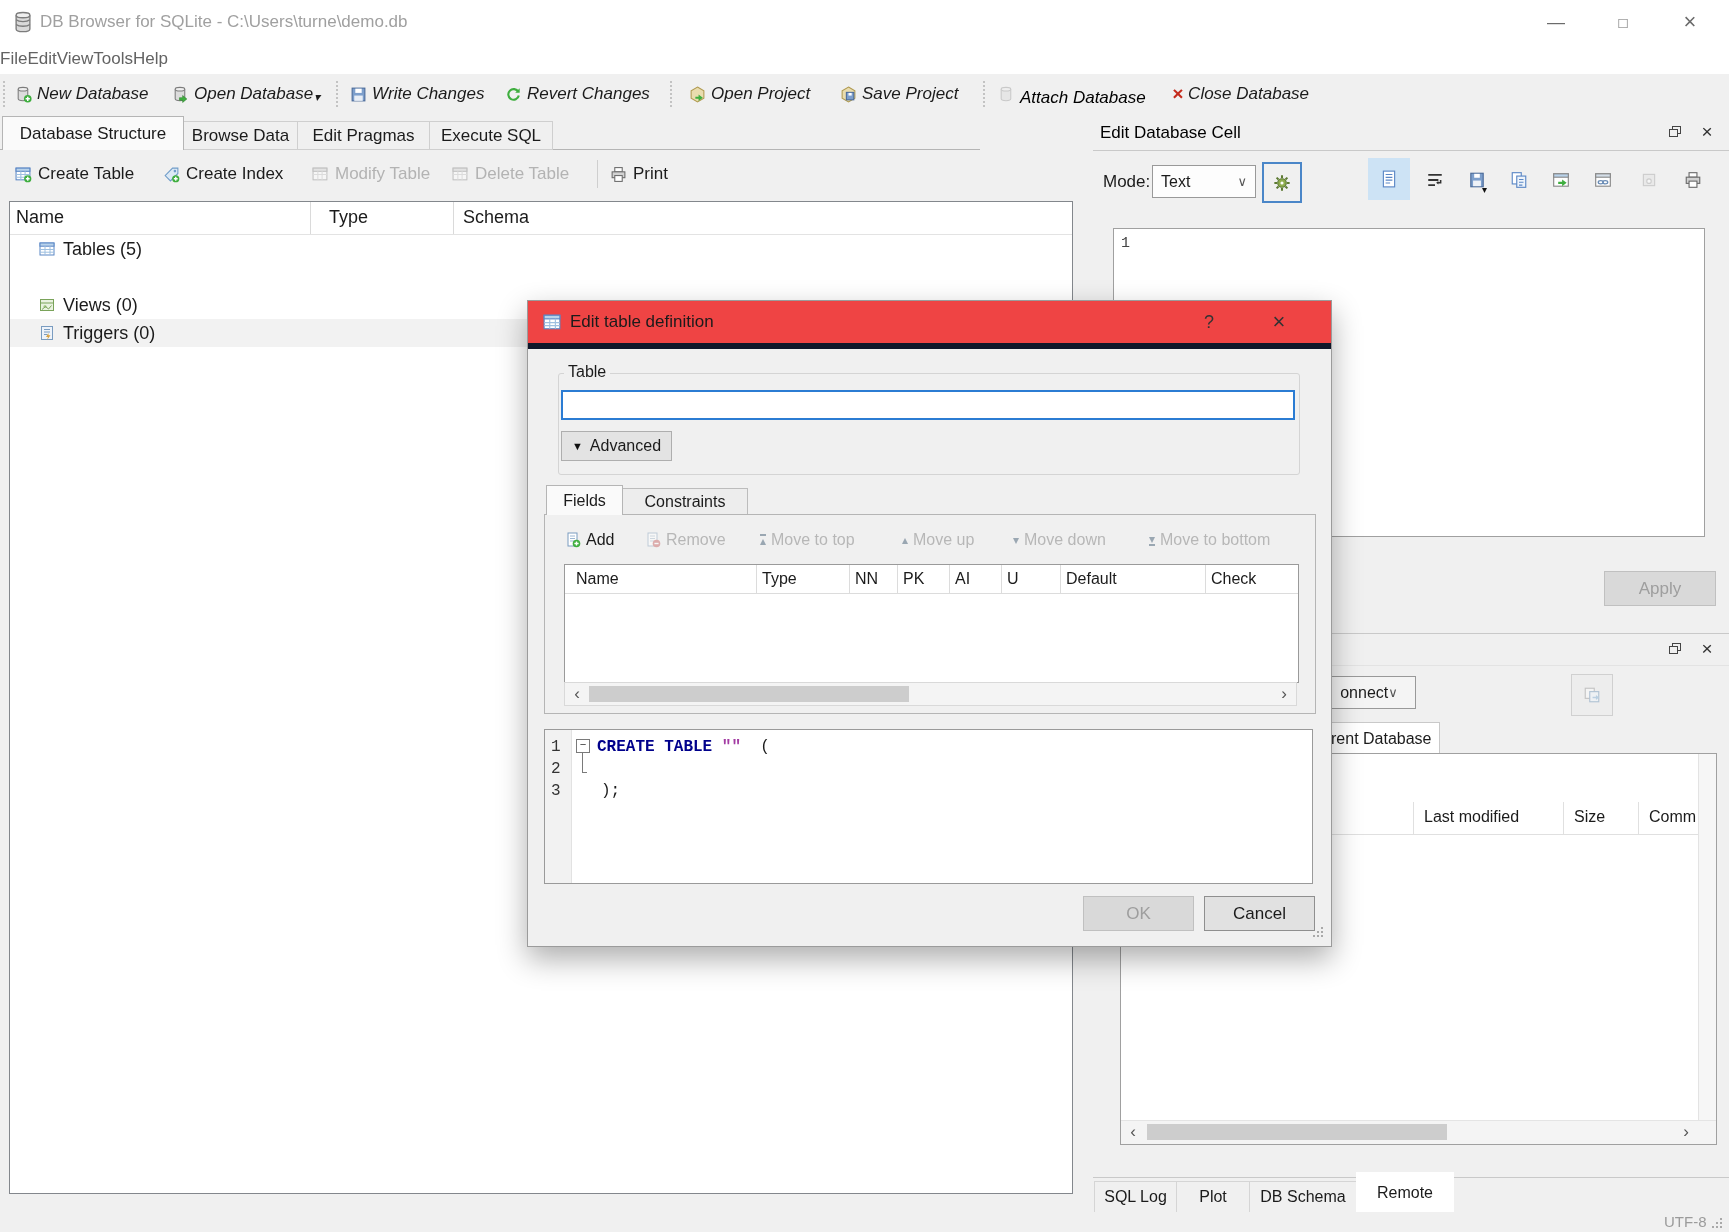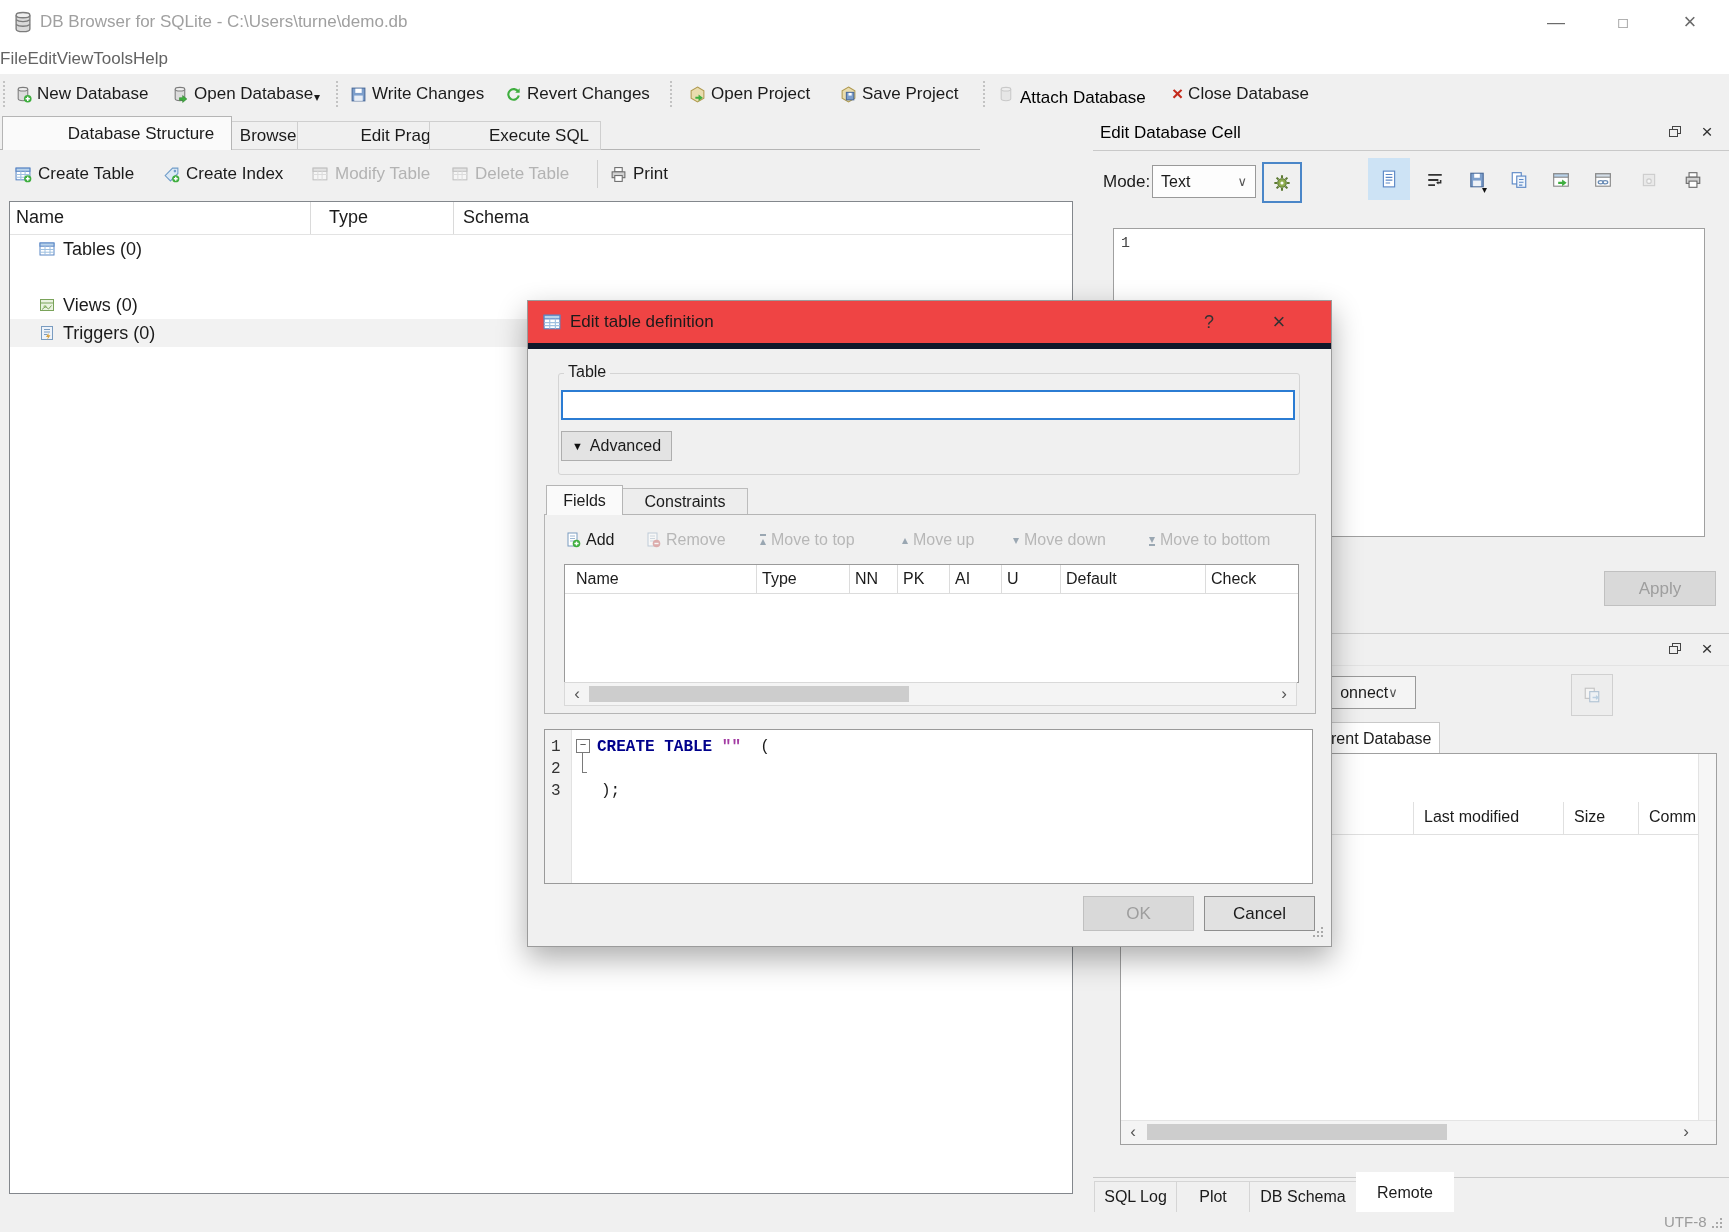--- a/index.html
+++ b/index.html
@@ -7,32 +7,32 @@
        font-family:"Liberation Sans",sans-serif;color:#1b1b1b;}
   .abs{position:absolute;}
   
   .titlebar{left:0;top:0;width:1729px;height:44px;background:#fff;}
   .title-text{left:40px;top:12px;font-size:17px;color:#a0a0a0;}
   .winbtn{top:0;width:50px;height:44px;display:flex;align-items:center;justify-content:center;
           color:#6b6b6b;font-size:18px;}
   .menubar{left:0;top:44px;width:1729px;height:30px;background:#fff;display:flex;align-items:center;}
   .menu-item{padding:0 0;font-size:17px;color:#636363;}
   
-  .toolbar{left:0;top:74px;width:1492px;height:40px;background:#f0f0f0;}
+  .toolbar{left:0;top:74px;width:1492px;height:40px;background:#f0f0f0;font-style:italic;}
   .tb-btn{position:absolute;top:0;height:40px;display:flex;align-items:center;gap:5px;font-size:17px;}
   .tb-btn .lbl{white-space:nowrap;}
   .tb-btn.disabled .lbl{color:#000000;margin-top:8px;}
   .tb-btn.disabled svg{opacity:.45;}
   .vsep{position:absolute;top:7px;height:26px;width:0;border-left:2px dotted #c3c3c3;}
   .grip-v{position:absolute;left:3px;top:7px;height:26px;width:0;border-left:2px dotted #c3c3c3;}
   .dd-arrow{font-size:12px;color:#1b1b1b;}
   .red-x{color:#c42b1c;font-weight:bold;font-size:19px;line-height:16px;}
   
   .tab{position:absolute;top:121px;height:27px;background:#f0f0f0;border:1px solid #cfcfcf;
-       display:flex;align-items:center;justify-content:center;font-size:17px;padding-left:48px;}
+       display:flex;align-items:center;justify-content:center;font-size:17px;}
   .tab.selected{top:116px;height:33px;background:#fafafa;border:1px solid #b5b5b5;border-bottom:none;z-index:2;}
   .tabline{position:absolute;top:149px;left:0;width:980px;height:1px;background:#b5b5b5;}
   
   .st-btn{position:absolute;top:157px;height:34px;display:flex;align-items:center;gap:6px;font-size:17px;}
   .st-btn.disabled .lbl{color:#b3b3b3;}
   .st-btn.disabled svg{opacity:.45;}
   
   .tree{left:9px;top:201px;width:1062px;height:991px;background:#fff;border:1px solid #83878c;}
   .tree-head{position:absolute;left:0;top:0;width:100%;height:32px;border-bottom:1px solid #e3e3e3;font-size:18px;}
   .tree-col-sep{position:absolute;top:0;height:32px;width:0;border-left:1px solid #dadada;}
@@ -260,21 +260,21 @@
       <span class="tree-col-sep" style="left:443px;"></span>
     </div>
     <div class="tree-row" style="top:33px;">
       <span class="ic">
           <svg width="16" height="16" viewBox="0 0 16 16">
             <rect x="1" y="2" width="14" height="12" fill="#fff" stroke="#5b87c5"></rect>
             <rect x="1" y="2" width="14" height="3.2" fill="#b9d3eb" stroke="#5b87c5"></rect>
             <path d="M1 8.5h14M1 11.2h14M6 5.2v8.8M11 5.2v8.8" stroke="#9fc0e0"></path>
           </svg>
         </span>
-      <span class="lbl">Tables (0)</span>
+      <span class="lbl">Tables (5)</span>
     </div>
     <div class="tree-row" style="top:89px;">
       <span class="ic">
           <svg width="16" height="16" viewBox="0 0 16 16">
             <rect x="1.5" y="2.5" width="13" height="11" fill="#e9f2e0" stroke="#7aa35a"></rect>
             <path d="M1.5 6h13" stroke="#7aa35a"></path>
             <circle cx="6" cy="9.5" r="1.6" fill="#a9c98c"></circle>
             <path d="M3 12.5l3.5-3 3 2.5 3-3.5" fill="none" stroke="#7aa35a"></path>
           </svg>
         </span>

